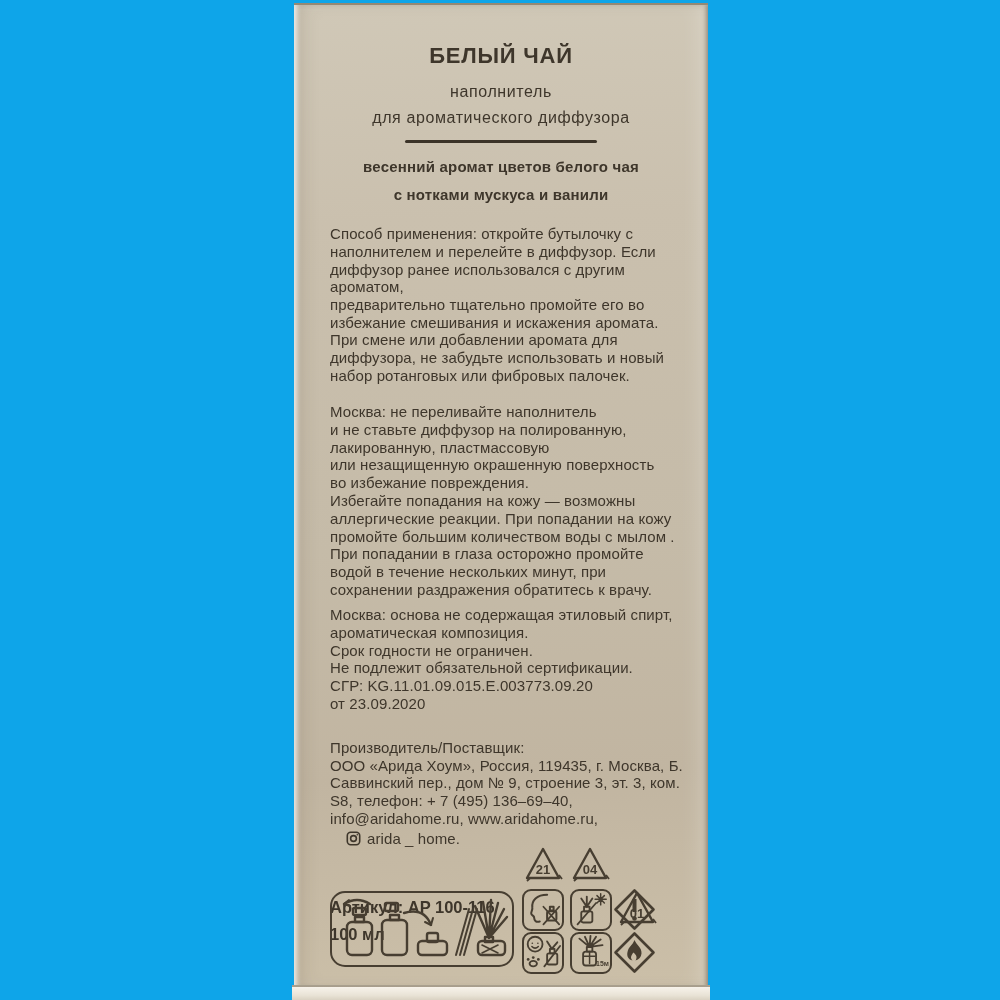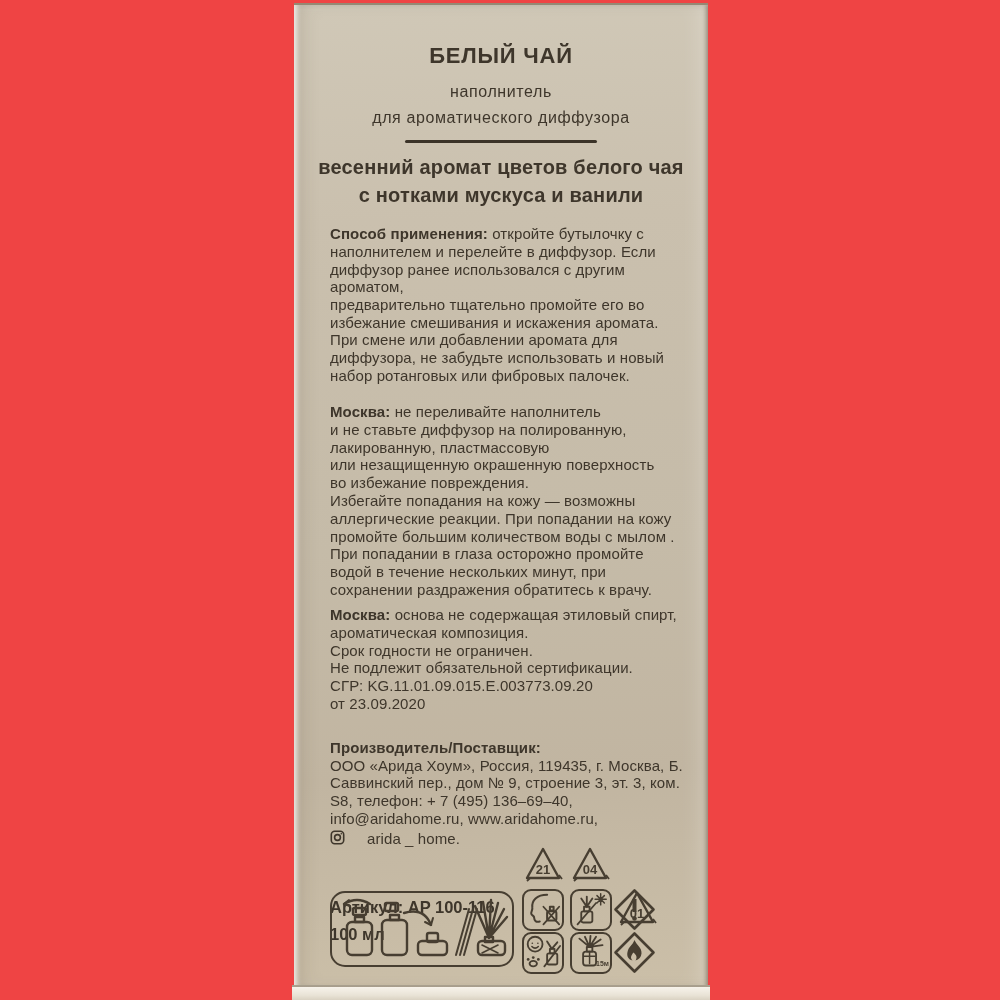--- a/index.html
+++ b/index.html
@@ -1,18 +1,18 @@
 <!DOCTYPE html>
 <html><head>
 <meta charset="utf-8">
 <style>
   html,body{margin:0;padding:0;background:#ffffff;}
   .stage{
     position:relative;width:1000px;height:1000px;overflow:hidden;
-    background:#ef4444;
+    background:#0ea5e9;
     font-family:"Liberation Sans",sans-serif;
     -webkit-font-smoothing:antialiased;
   }
   
   .box{
     position:absolute;left:294px;top:3px;width:414px;height:982px;
     background:linear-gradient(178deg,#d0c8b7 0%,#cac0ae 22%,#c5bba8 55%,#c1b5a1 78%,#cbbfa8 100%);
     border-top:2px solid rgba(105,92,73,.55);
     box-shadow:
       inset 5px 0 5px -2px rgba(255,255,255,.75),
@@ -24,34 +24,34 @@
   .table-strip{
     position:absolute;left:292px;top:985px;width:418px;height:15px;
     background:linear-gradient(180deg,#f7f3eb 0%,#e9e3d6 55%,#d3cbba 100%);
     border-top:2px solid rgba(100,88,68,.4);
   }
   
   .hdr{position:absolute;left:0;top:38px;width:100%;text-align:center;}
   .title{font-size:22px;font-weight:700;letter-spacing:.8px;margin:0 0 10px 0;}
   .sub{font-size:16px;letter-spacing:.6px;line-height:26px;}
   .divider{width:192px;height:3px;background:#3b3328;margin:9px auto 10px auto;border-radius:2px;}
-  .aroma{font-size:20px;font-weight:700;line-height:28px;letter-spacing:.2px;}
+  .aroma{font-size:15px;font-weight:700;line-height:28px;letter-spacing:.2px;}
   
   .para{
     position:absolute;left:36px;width:356px;margin:0;
     font-size:15px;line-height:17.8px;white-space:pre-line;letter-spacing:.1px;
   }
-  .para b{font-weight:700;}
+  .para b{font-weight:400;}
   .p-usage{top:220px;}
   .p-change{top:326px;}
   .p-important{top:398px;}
   .p-composition{top:601px;}
   .p-manufacturer{top:716px;}
   .blocklbl{display:block;}
-  .insta-row{display:flex;gap:22px;margin-top:2px;}
+  .insta-row{display:flex;align-items:center;gap:6px;margin-top:2px;margin-left:16px;}
   .insta-row svg{flex:0 0 auto;}
   
   .sku{position:absolute;left:36px;top:842px;font-size:16.5px;font-weight:700;line-height:27px;margin-top:47px;}
   
   .pict{position:absolute;}
   .pictbox{
     position:absolute;width:42px;height:42px;border:2.6px solid #473e31;border-radius:9px;
     box-sizing:border-box;background:transparent;
   }
   .tri-row svg, .pict svg{display:block;}

